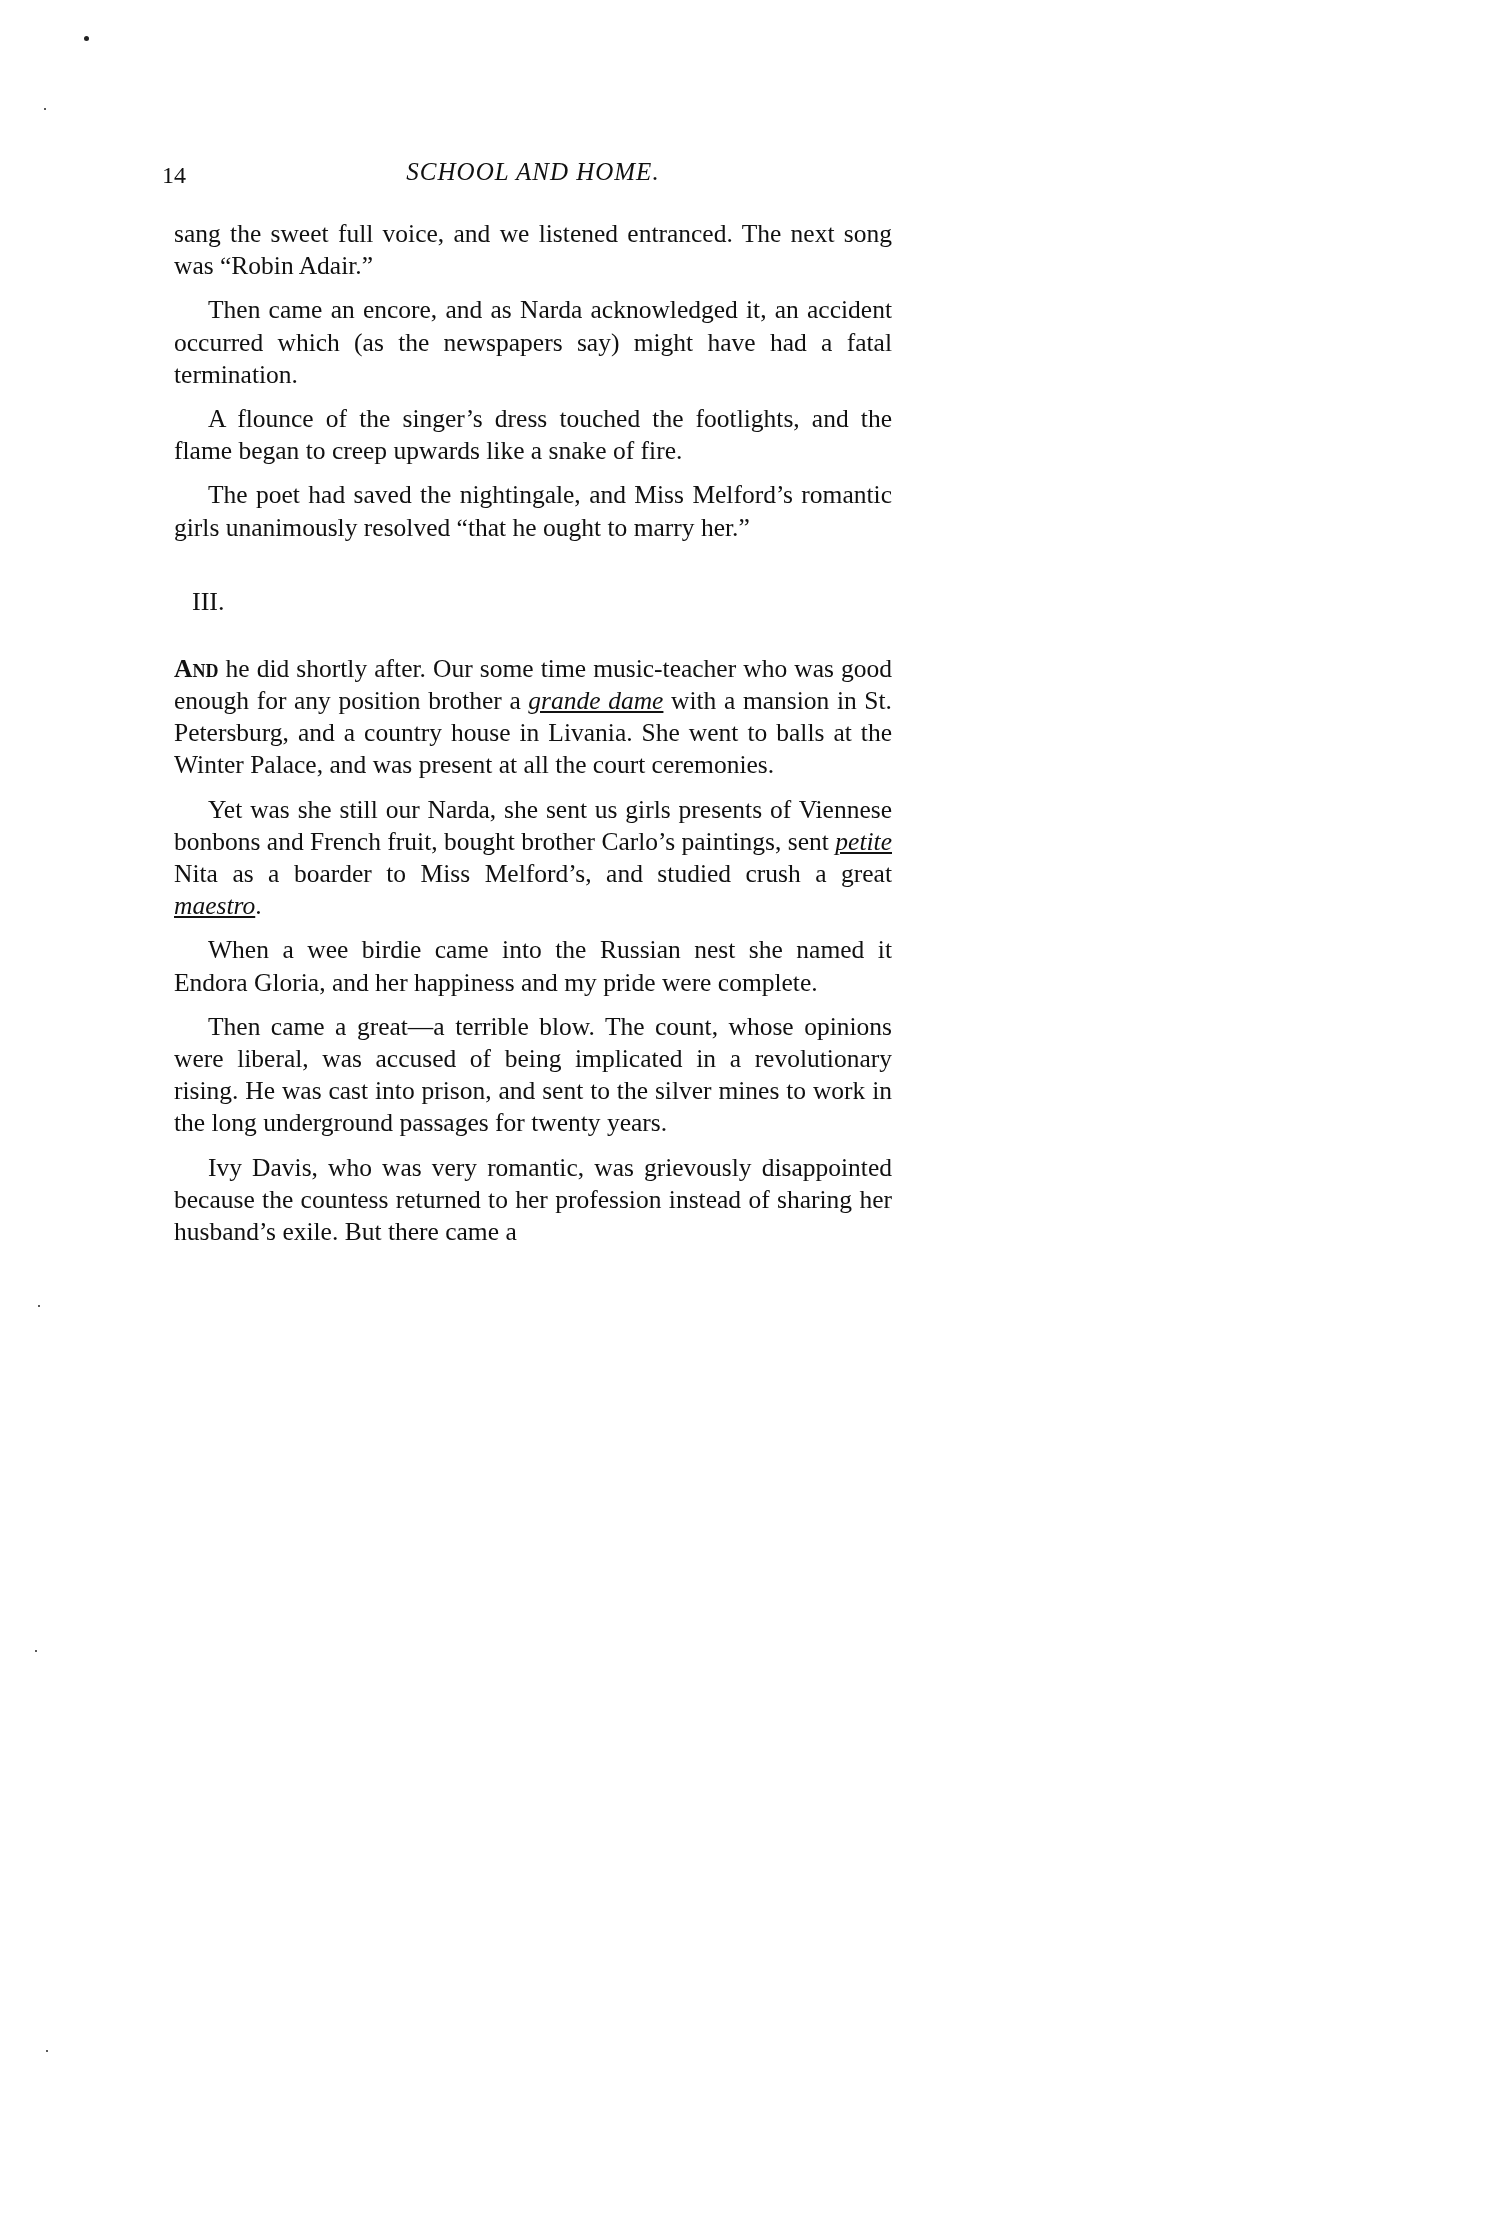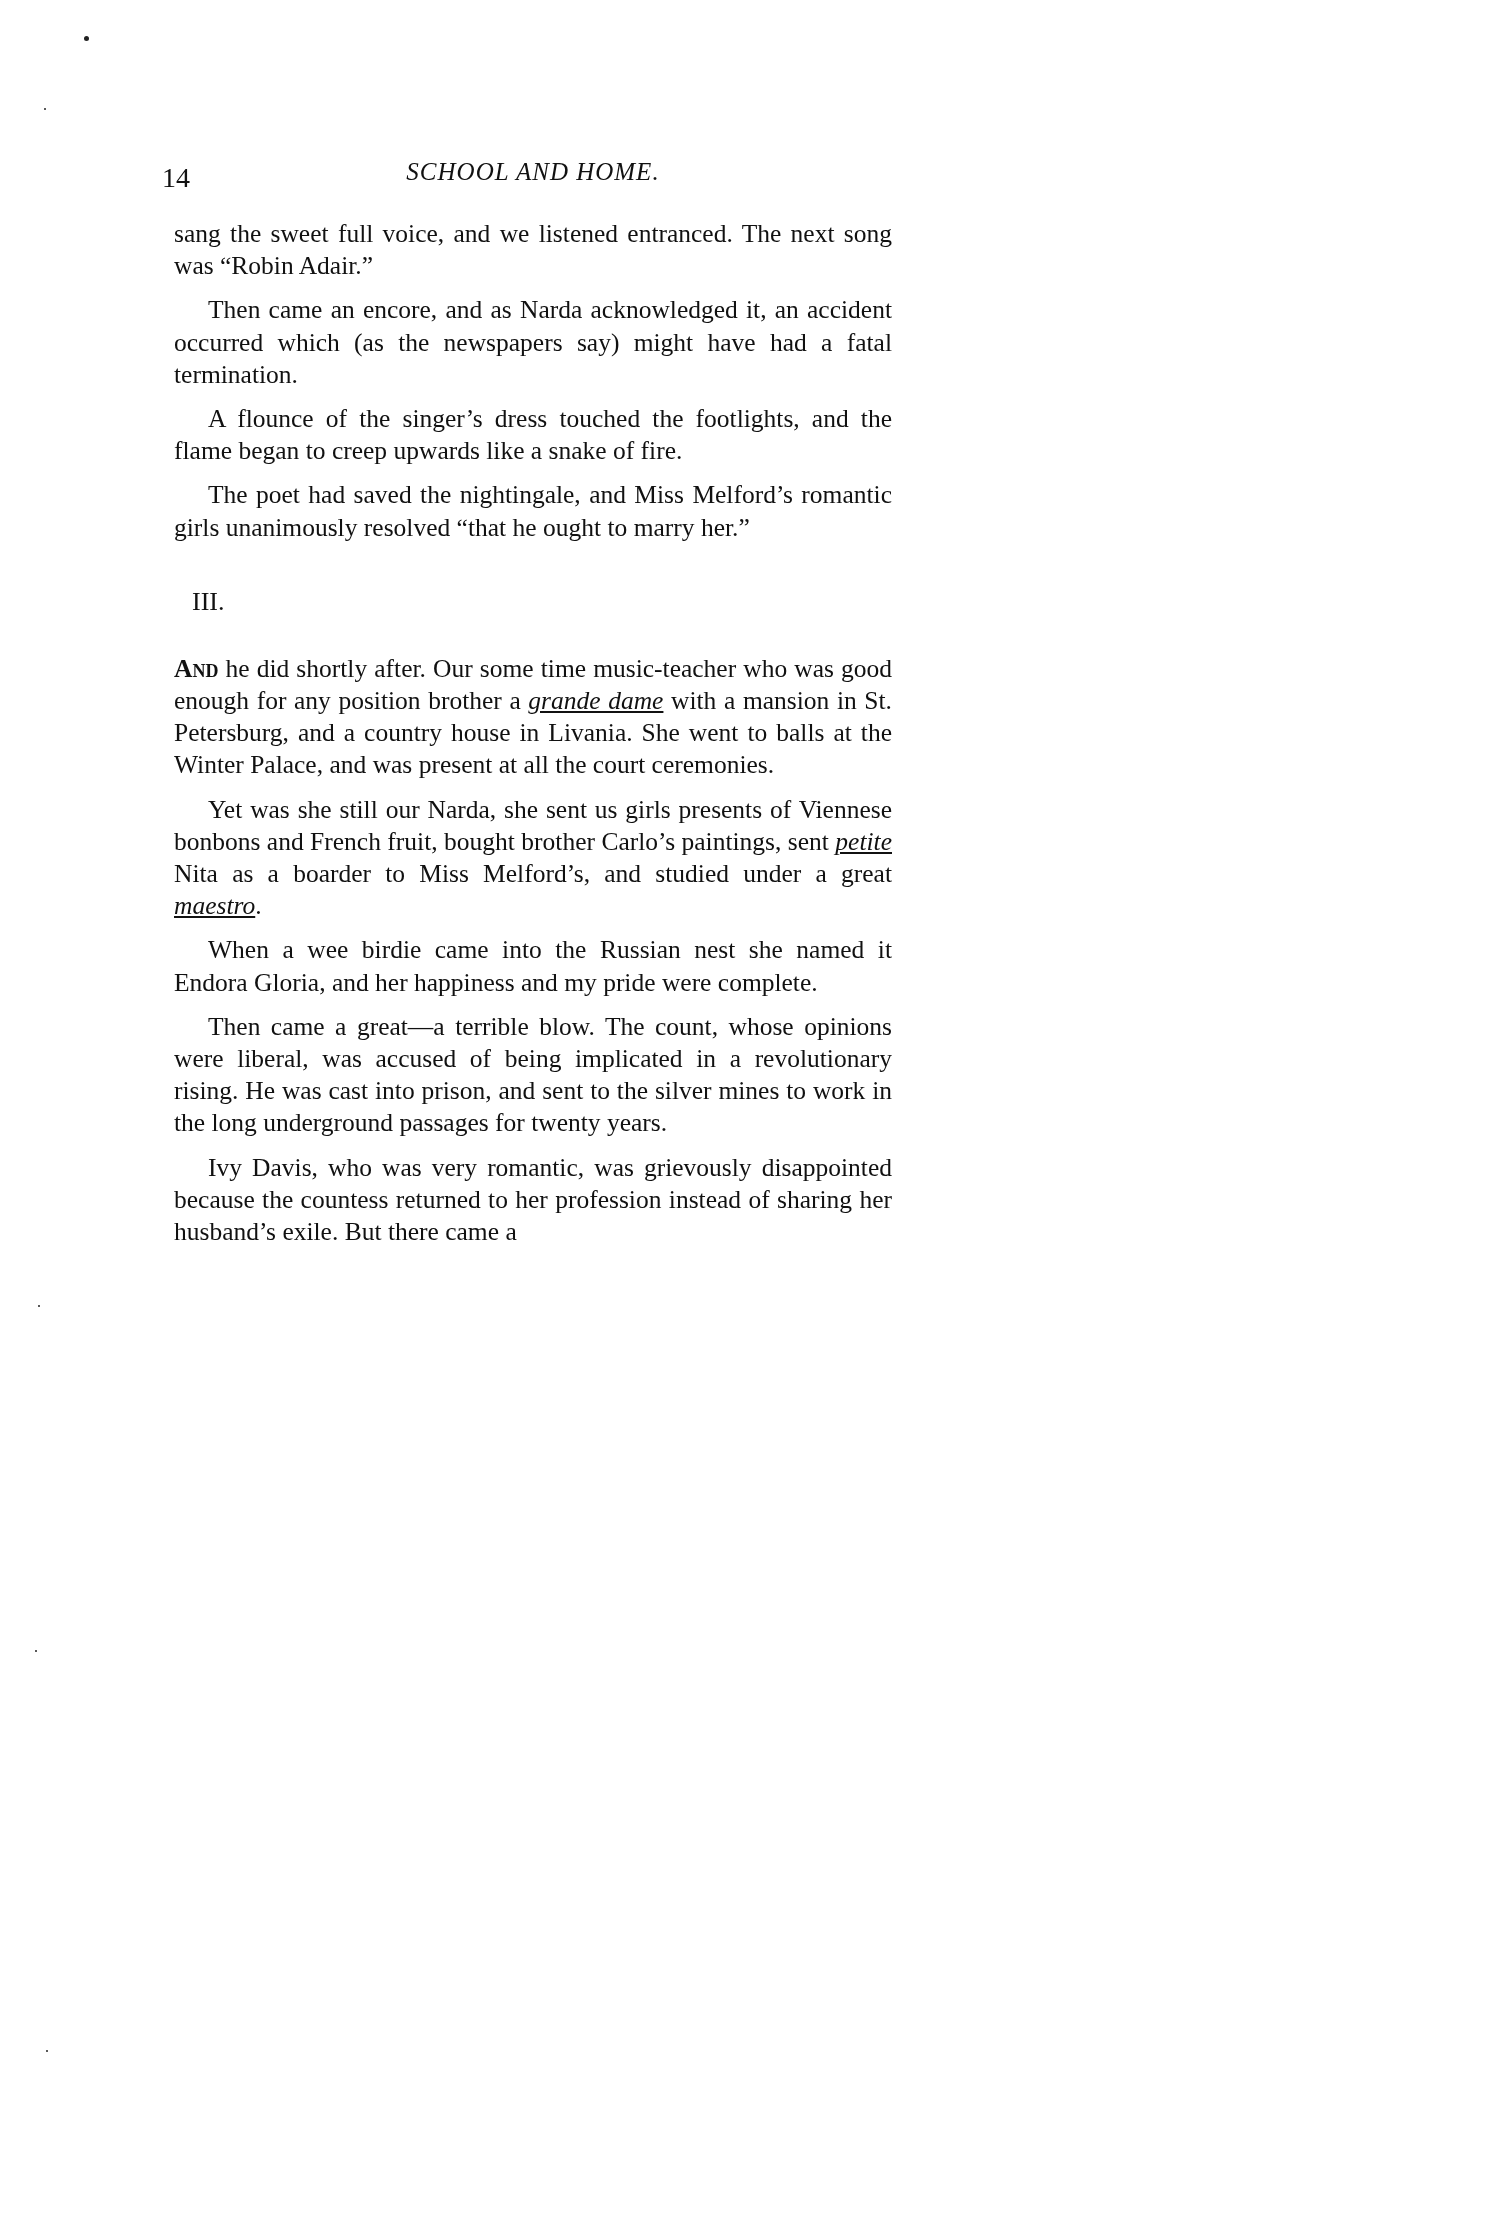--- a/index.html
+++ b/index.html
@@ -7,21 +7,21 @@
       width: 1497px;
       height: 2217px;
       position: relative;
       overflow: hidden;
       font-family: "Liberation Serif", "DejaVu Serif", serif;
       color: #111111;
     }
     .speck { position: absolute; background: #222; border-radius: 50%; }
     .page { position: absolute; left: 162px; top: 0; width: 742px; }
     .running-head { position: absolute; top: 158px; left: 0; width: 742px; height: 40px; }
-    .page-number { position: absolute; left: 0; top: 4px; font-size: 28px; }
+    .page-number { position: absolute; left: 0; top: 4px; font-size: 24px; }
     .running-title {
       position: absolute; left: 0; right: 0; text-align: center;
       font-style: italic; font-size: 25px; letter-spacing: 1px; top: 0;
     }
     .body-text { position: absolute; top: 206px; left: 0; width: 742px; }
     .para {
       font-size: 25.5px;
       line-height: 32.2px;
       text-align: justify;
       text-indent: 0;
@@ -56,19 +56,19 @@
   <div class="body-text">
     <p class="para">sang the sweet full voice, and we listened entranced. The next song was “Robin Adair.”</p>
     <p class="para indent">Then came an encore, and as Narda acknowledged it, an accident occurred which (as the newspapers say) might have had a fatal termination.</p>
     <p class="para indent">A flounce of the singer’s dress touched the footlights, and the flame began to creep upwards like a snake of fire.</p>
     <p class="para indent">The poet had saved the nightingale, and Miss Melford’s romantic girls unanimously resolved “that he ought to marry her.”</p>
 
     <div class="section-heading">III.</div>
 
     <p class="para"><span class="smallcaps">And</span><span> he did shortly after. Our some time music-teacher who was good enough for any position brother a </span><em>grande dame</em><span> with a mansion in St. Petersburg, and a country house in Livania. She went to balls at the Winter Palace, and was present at all the court ceremonies.</span></p>
 
-    <p class="para indent"><span>Yet was she still our Narda, she sent us girls presents of Viennese bonbons and French fruit, bought brother Carlo’s paintings, sent </span><em>petite</em><span> Nita as a boarder to Miss Melford’s, and studied under a great </span><em>maestro</em><span>.</span></p>
+    <p class="para indent"><span>Yet was she still our Narda, she sent us girls presents of Viennese bonbons and French fruit, bought brother Carlo’s paintings, sent </span><em>petite</em><span> Nita as a boarder to Miss Melford’s, and studied crush a great </span><em>maestro</em><span>.</span></p>
 
     <p class="para indent">When a wee birdie came into the Russian nest she named it Endora Gloria, and her happiness and my pride were complete.</p>
     <p class="para indent">Then came a great—a terrible blow. The count, whose opinions were liberal, was accused of being implicated in a revolutionary rising. He was cast into prison, and sent to the silver mines to work in the long underground passages for twenty years.</p>
     <p class="para indent">Ivy Davis, who was very romantic, was grievously disappointed because the countess returned to her profession instead of sharing her husband’s exile. But there came a</p>
   </div>
 </div>
 
 </body></html>

